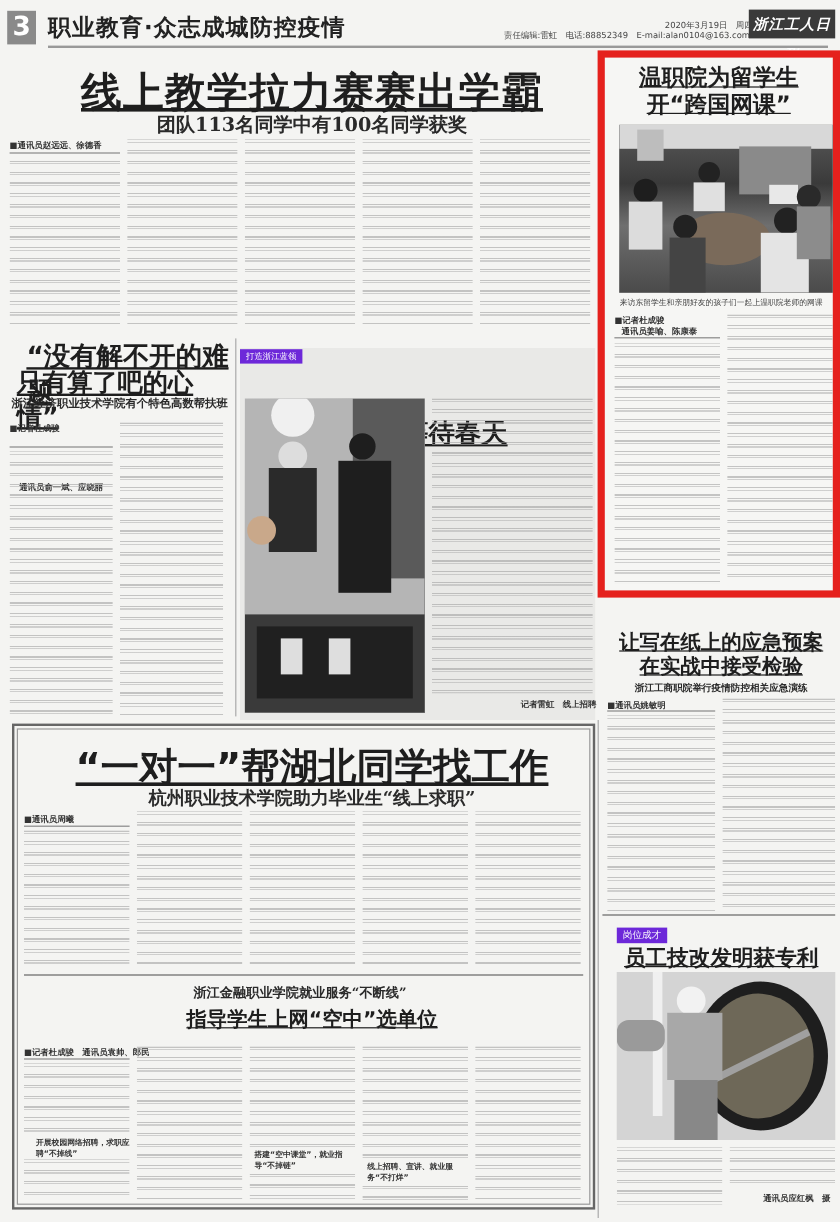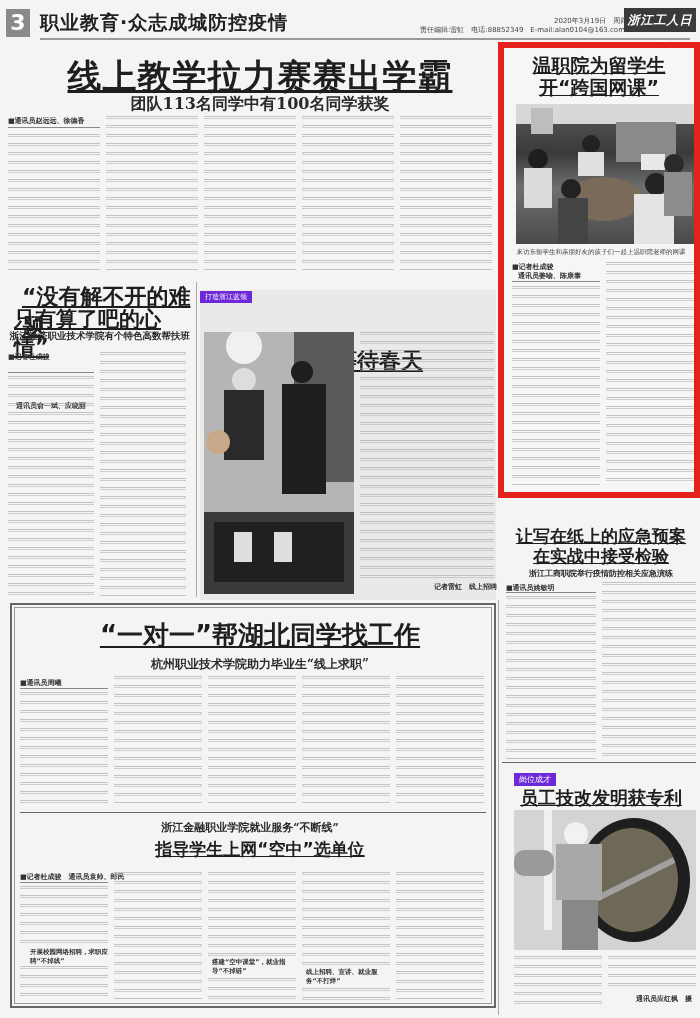--- a/index.html
+++ b/index.html
@@ -156,22 +156,22 @@
       <div class="lines"></div>
     </div>
 </div>
 
 <div class="rule" style="left:502px;top:762px;width:194px;background:#666;"></div>
 
 <div class="box-frame"></div>
 <div class="box-inner"></div>
 
 <div>
-  <div class="headline" style="position:absolute;left:40px;top:618px;width:440px;font-size:26px;">“一对一”帮湖北同学找工作</div>
-  <div class="sub" style="position:absolute;left:100px;top:656px;width:320px;font-size:12px;">杭州职业技术学院助力毕业生“线上求职”</div>
+  <div class="headline" style="position:absolute;left:40px;top:618px;width:440px;font-size:32px;">“一对一”帮湖北同学找工作</div>
+  <div class="sub" style="position:absolute;left:100px;top:656px;width:320px;font-size:15px;">杭州职业技术学院助力毕业生“线上求职”</div>
   <div class="byline" style="left:20px;top:678px;">■通讯员周曦</div>
   <div class="rule" style="left:20px;top:688px;width:88px;"></div>
   <div class="txtblock" style="left:20px;top:692px;width:88px;height:112px;">
       <div class="lines"></div>
     </div>
   <div class="txtblock" style="left:114px;top:676px;width:88px;height:128px;">
       <div class="lines"></div>
     </div>
   <div class="txtblock" style="left:208px;top:676px;width:88px;height:128px;">
       <div class="lines"></div>

